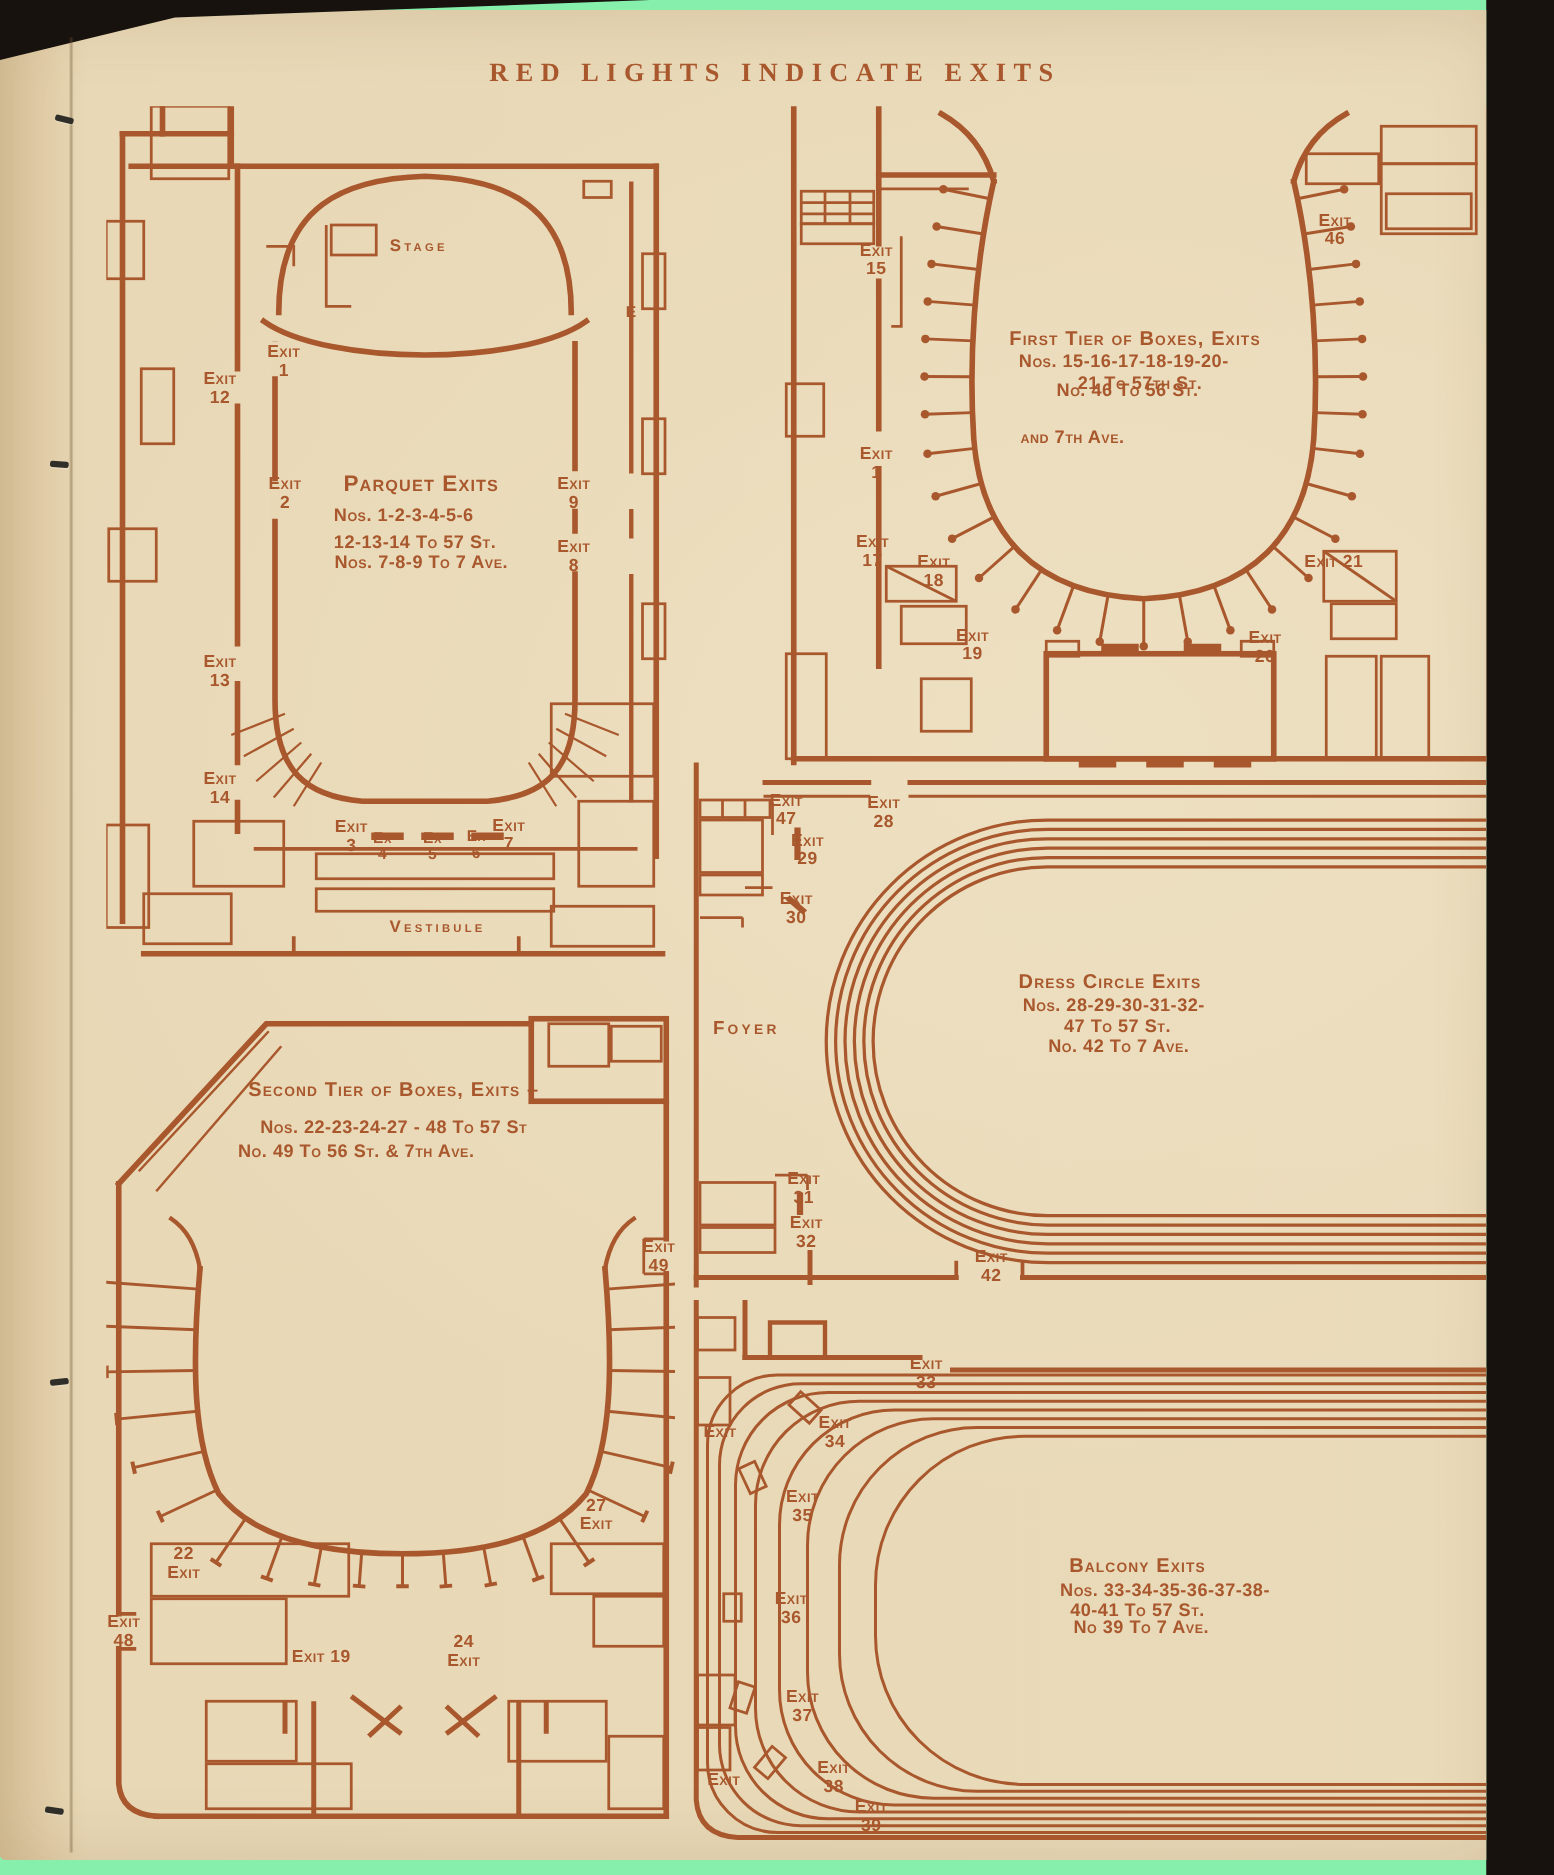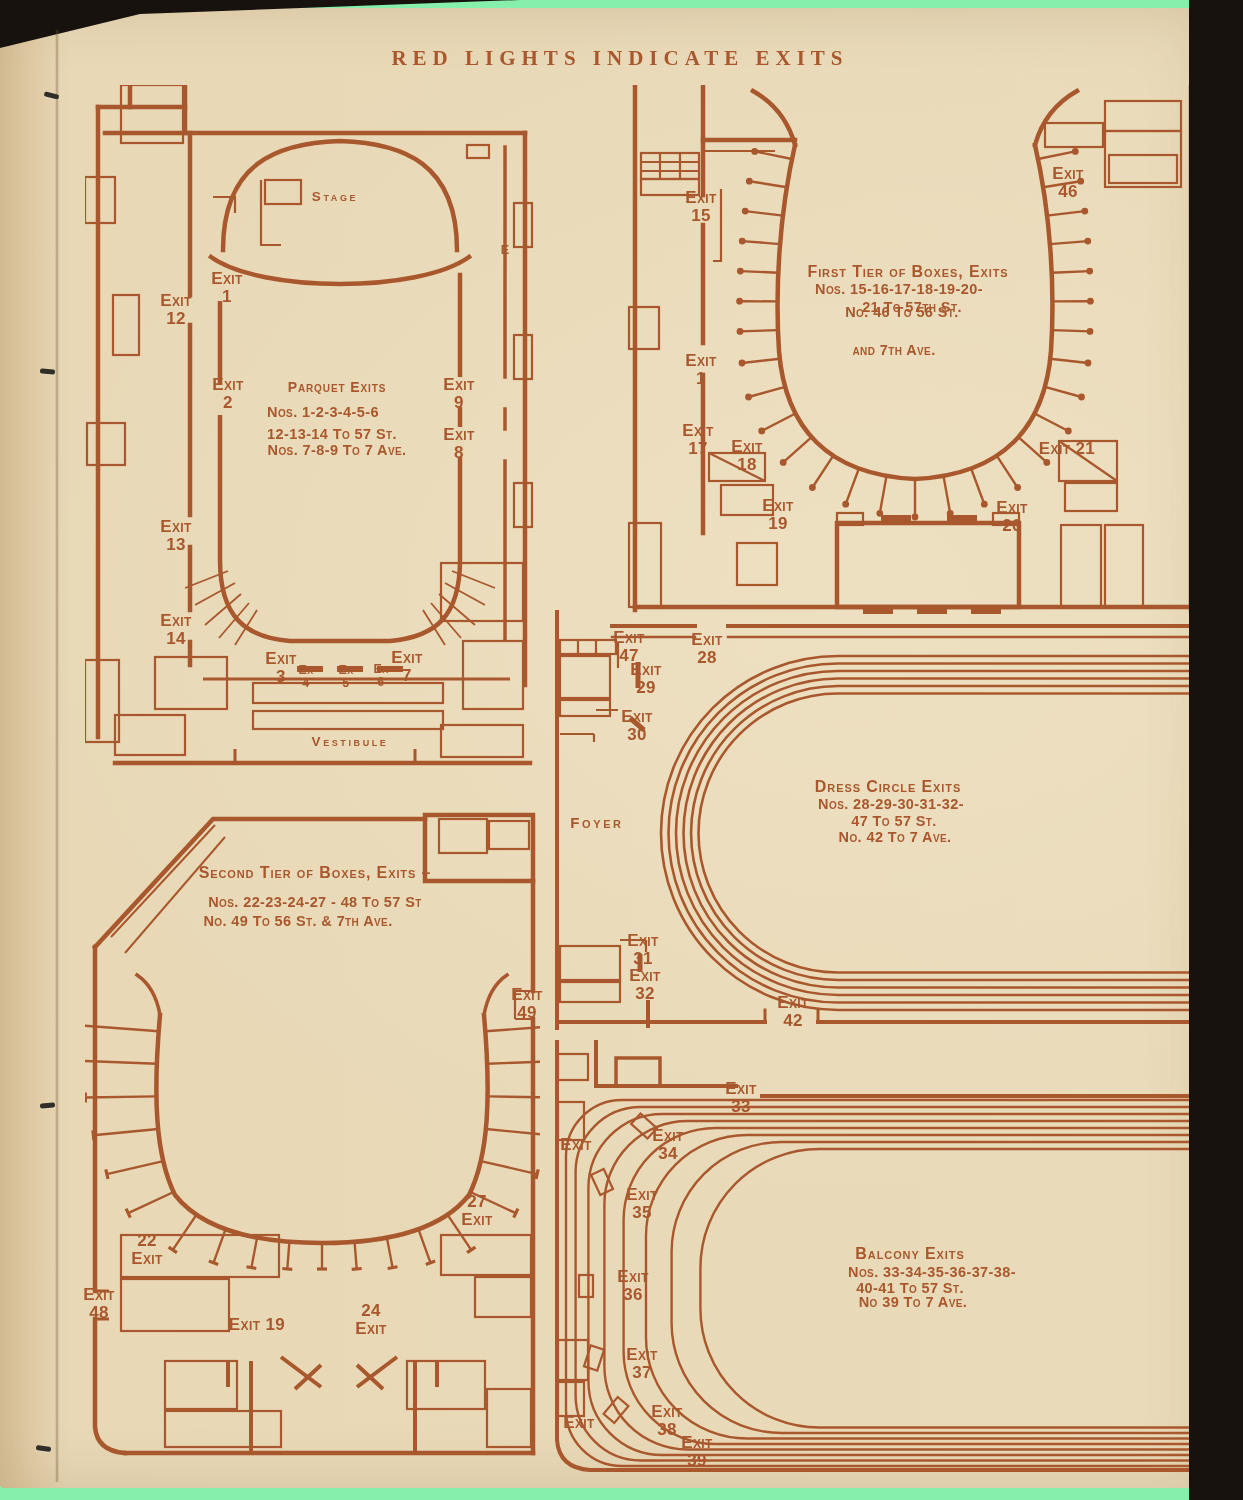--- a/index.html
+++ b/index.html
@@ -13,23 +13,23 @@
         box-shadow:inset 0 0 60px rgba(120,85,40,.18);}
   .wedge{position:absolute;background:#17120e;}
   .binding-crease{position:absolute;left:55px;top:30px;width:4px;height:1452px;
         background:linear-gradient(90deg,rgba(90,70,40,.0),rgba(110,85,50,.45),rgba(90,70,40,.0));}
   .staple{position:absolute;width:15px;height:5px;background:#2f2e28;border-radius:2px;
           box-shadow:0 1px 1px rgba(255,255,255,.25);}
   .lbl{position:absolute;transform:translate(-50%,-50%);text-align:center;color:#a9582d;
        font-weight:700;font-variant:small-caps;line-height:1.04;letter-spacing:.4px;white-space:nowrap;}
   .lbl span{display:block;}
   .one span{display:inline;}
-  .xs{font-size:17px;}
+  .xs{font-size:14px;}
   .sm{font-size:12.5px;}
-  .hd{font-size:14px;letter-spacing:.9px;}
+  .hd{font-size:18px;letter-spacing:.9px;}
   .tx{font-size:14.5px;letter-spacing:.4px;}
   .room{font-size:13.5px;letter-spacing:2.6px;}
   .title{position:absolute;left:620px;top:58px;transform:translate(-50%,-50%);
          font-family:"Liberation Serif",serif;font-size:21px;font-weight:600;
          letter-spacing:6px;color:#a9582d;white-space:nowrap;}
   .plan{position:absolute;}
   .plan path,.plan rect,.plan line{stroke:#a9582d;fill:none;}
   .plan .fl{fill:#a9582d;stroke:none;}
   .plan .punch{fill:#e8d8b6;stroke:none;}
 </style>
@@ -467,21 +467,21 @@
     </div>
   <div class="lbl tx" style="left:899px;top:290px">
       <span>Nos. 15-16-17-18-19-20-</span>
     </div>
   <div class="lbl tx" style="left:912px;top:308px">
       <span>21 To 57th St.</span>
     </div>
   <div class="lbl tx" style="left:902px;top:313px">
       <span>No. 46 To 56 St.</span>
     </div>
-  <div class="lbl tx" style="left:894px;top:351px">
+  <div class="lbl tx" style="left:858px;top:351px">
       <span>and 7th Ave.</span>
     </div>
   <div class="lbl xs" style="left:701px;top:370px">
       <span>Exit</span>
       <span>1</span>
     </div>
   <div class="lbl xs" style="left:698px;top:440px">
       <span>Exit</span>
       <span>17</span>
     </div>
@@ -542,21 +542,21 @@
       <span>Exit</span>
       <span>42</span>
     </div>
 
   <div class="lbl hd" style="left:315px;top:873px;font-size:16px">
       <span>Second Tier of Boxes, Exits –</span>
     </div>
   <div class="lbl tx" style="left:315px;top:903px">
       <span>Nos. 22-23-24-27 - 48 To 57 St</span>
     </div>
-  <div class="lbl tx" style="left:298px;top:922px">
+  <div class="lbl tx" style="left:285px;top:922px">
       <span>No. 49 To 56 St. &amp; 7th Ave.</span>
     </div>
   <div class="lbl xs" style="left:527px;top:1004px">
       <span>Exit</span>
       <span>49</span>
     </div>
   <div class="lbl xs" style="left:147px;top:1250px">
       <span>22</span>
       <span>Exit</span>
     </div>

